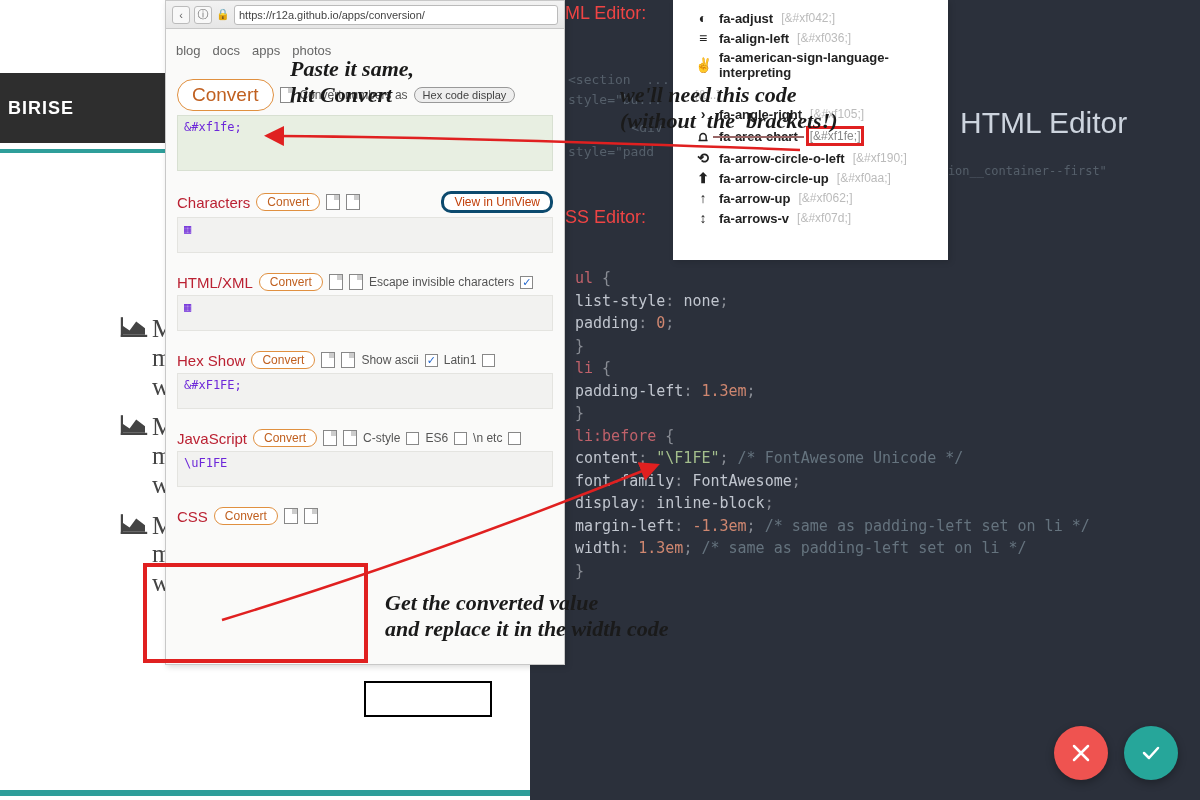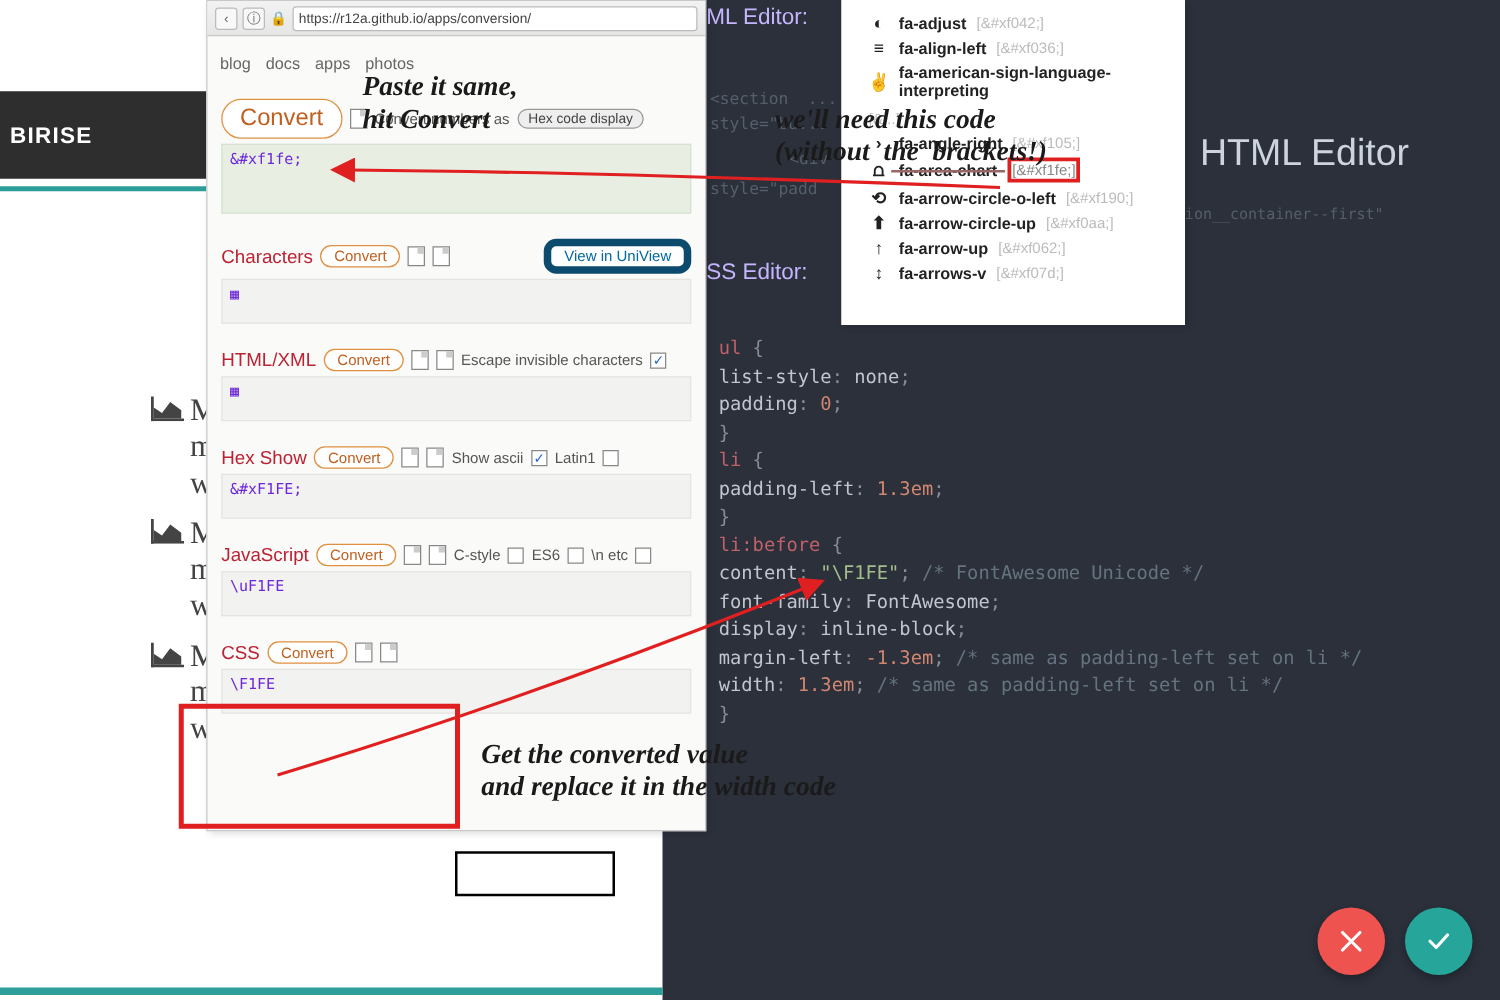--- a/index.html
+++ b/index.html
@@ -31,35 +31,35 @@
   .red-row { display: flex; gap: 14px; padding: 6px 10px 0 10px; font-size: 13px; color: #aa3333; }
   .nav-row { display: flex; gap: 12px; padding: 2px 10px 6px 10px; font-size: 13px; color: #666; }
   
   .section { margin: 10px 6px 0 6px; border: 1px solid transparent; padding: 4px; }
   .sec-head { display: flex; align-items: center; gap: 6px; flex-wrap: wrap; font-size: 13px; }
   .sec-title { color: #b23; font-size: 15px; }
   .convert-btn { border: 1px solid #e09040; border-radius: 10px; padding: 1px 10px; font-size: 12px; color: #c06020; background: #fff; }
   .big-convert { font-size: 19px; padding: 4px 14px; border-radius: 16px; }
   .opt-text { font-size: 12px; color: #555; }
   .hex-btn { border: 1px solid #999; border-radius: 10px; padding: 1px 8px; font-size: 11px; background: #eee; color: #444; }
-  .uniview-btn { border: 6px solid #0c4a6e; border-radius: 10px; padding: 1px 10px; font-size: 12px; color: #0369a1; background: #fff; }
+  .uniview-btn { border: 3px solid #0c4a6e; border-radius: 10px; padding: 1px 10px; font-size: 12px; color: #c2410c; background: #fff; }
   .file-icon { width: 14px; height: 16px; border: 1px solid #888; background: #fff; display: inline-block; position: relative; }
   .file-icon::after { content:""; position:absolute; top:0; right:0; width:5px; height:5px; background:#ccc; }
   .file-icon.dup::before { content:""; position:absolute; left:-3px; top:-2px; width:14px; height:16px; border:1px solid #888; background:#fff; z-index:-1;}
   .cb { width: 13px; height: 13px; border: 1px solid #888; display: inline-block; vertical-align: middle; background: #fff; }
   .cb.checked::after { content: "✓"; color: #2266cc; font-size: 11px; position: relative; top: -3px; left: 1px; }
   
   .out-box { background: #e8efe2; min-height: 36px; padding: 4px 6px; font-family: monospace; font-size: 12px; color: #6d28d9; margin-top: 4px; border: 1px solid #d8e0d2; }
   .out-box.gray { background: #f2f2f0; border-color: #e4e4e0; }
   .out-box.main { min-height: 56px; }
   
   .css-frame { border: 4px solid #e02020; position: absolute; left: 143px; top: 563px; width: 225px; height: 100px; pointer-events: none; }
   
   
-  .editor-label { position: absolute; color: #c4b5fd; font-size: 18px; background: #2b303b; }
+  .editor-label { position: absolute; color: #ef4444; font-size: 18px; background: #2b303b; }
   .html-lbl { left: 565px; top: 3px; width:105px; }
   .css-lbl { left: 565px; top: 207px; width:90px; }
   .big-html { left: 960px; top: 106px; color: #cdd4de; font-size: 30px; font-weight: 500; }
   
   
   .fa-panel { position: absolute; left: 673px; top: 0; width: 275px; height: 260px; background: #fff; box-shadow: 2px 2px 6px rgba(0,0,0,0.15); padding: 10px 8px 6px 22px; }
   .fa-row { display: flex; align-items: center; gap: 8px; font-size: 13px; margin-bottom: 4px; }
   .fa-glyph { width: 16px; text-align: center; font-weight: bold; color: #222; font-size: 14px; }
   .fa-name { color: #222; font-weight: 600; }
   .fa-code { color: #bbb; font-size: 12px; }
@@ -225,21 +225,20 @@
     <div class="out-box gray">\uF1FE</div>
   </div>
 
   <div class="section">
     <div class="sec-head">
       <span class="sec-title">CSS</span>
       <button class="convert-btn">Convert</button>
       <span class="file-icon dup"></span>
       <span class="file-icon"></span>
     </div>
-    <div class="out-box gray">\F1FE</div>
   </div>
 </div>
 
 <div class="css-frame"></div>
 
 <div class="fa-panel">
   <div id="fa-rows">
       <div class="fa-row">
         <span class="fa-glyph">◐</span>
         <span class="fa-name">fa-adjust</span>

